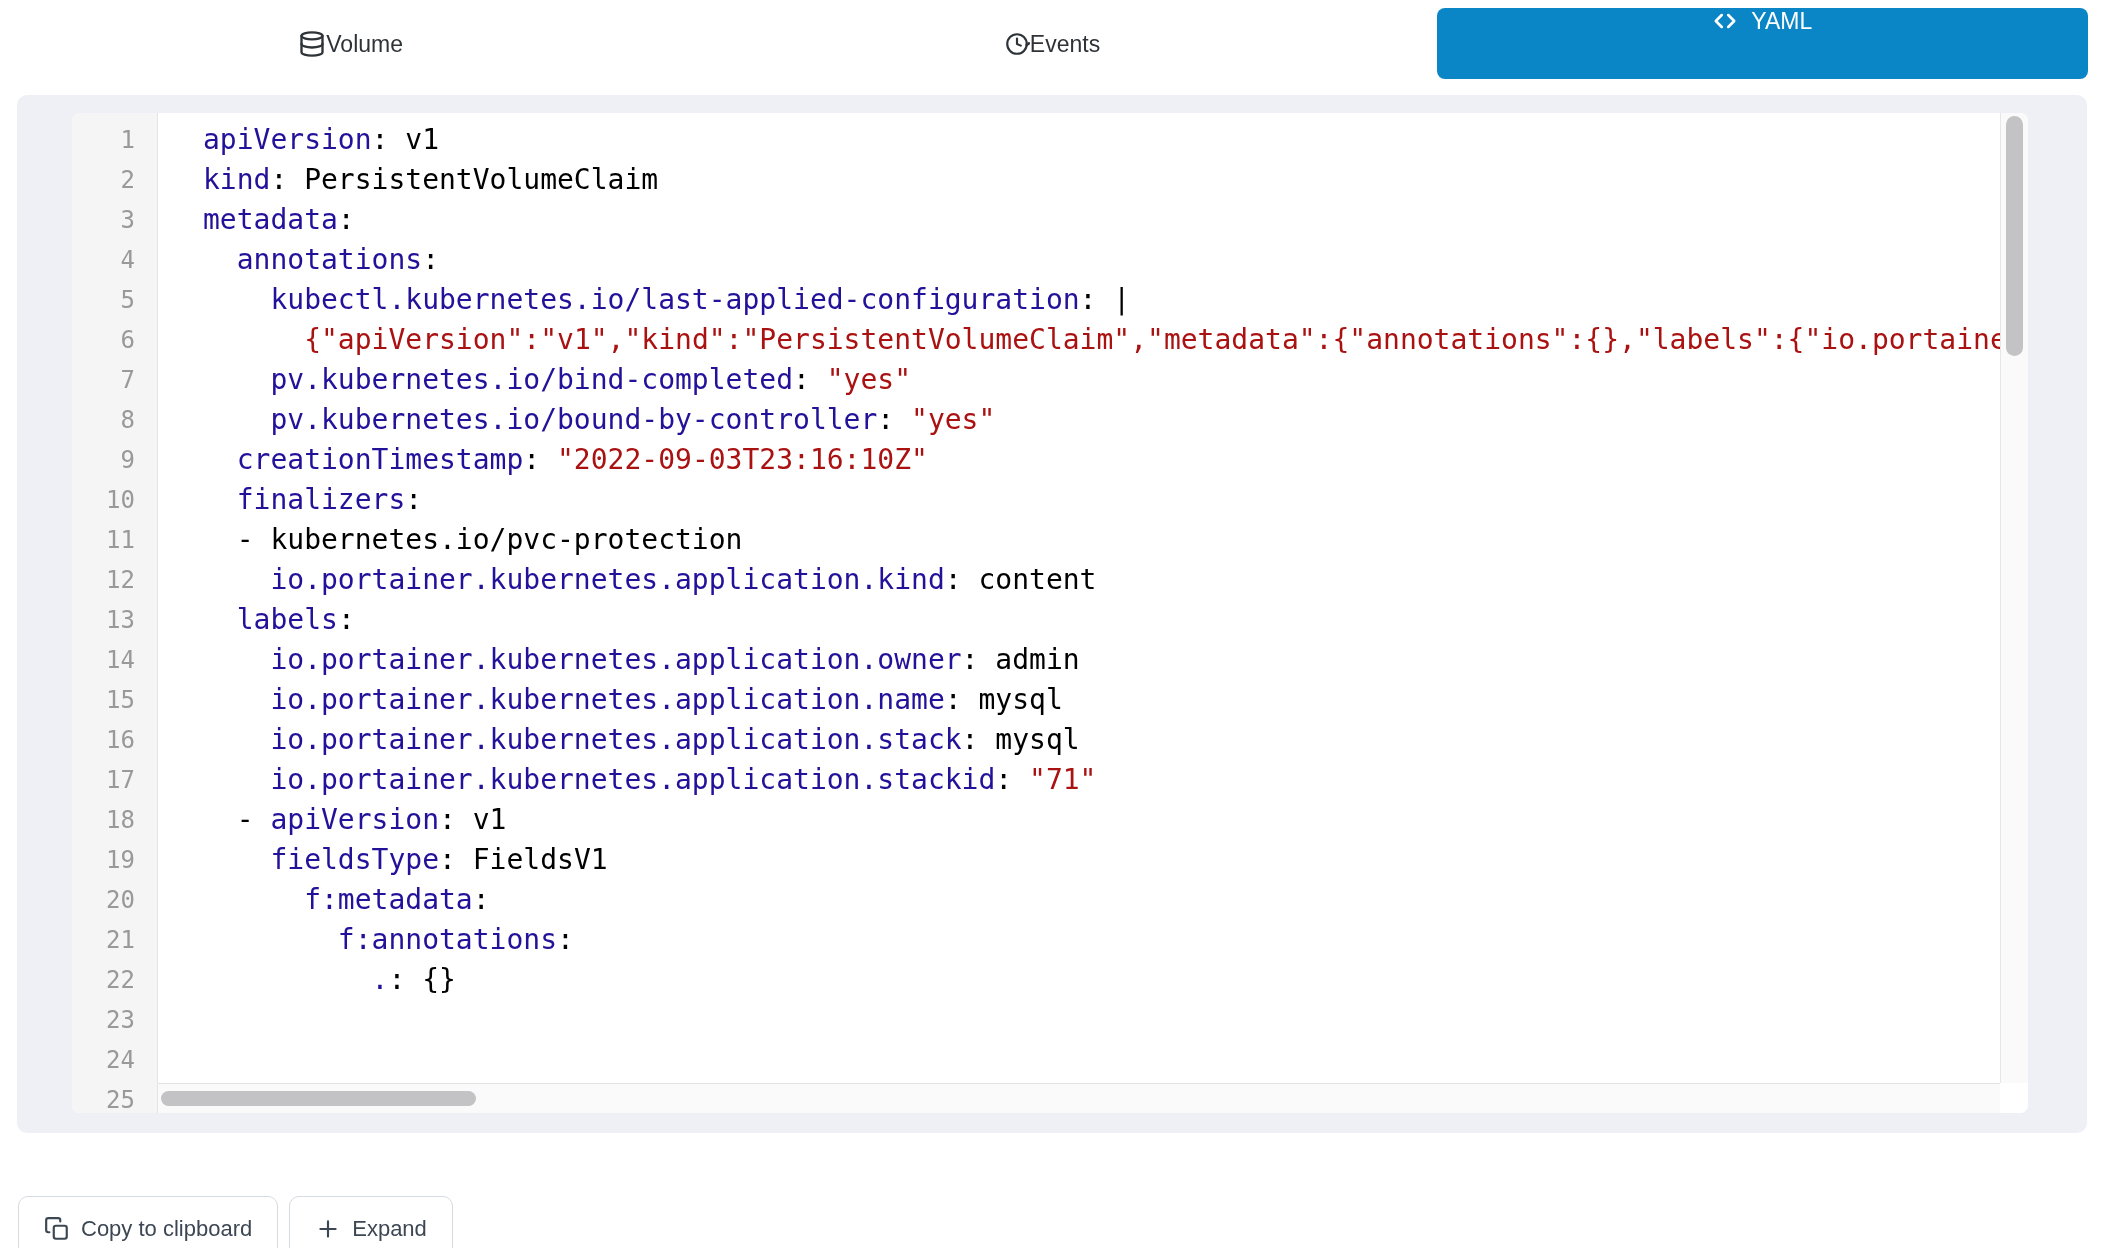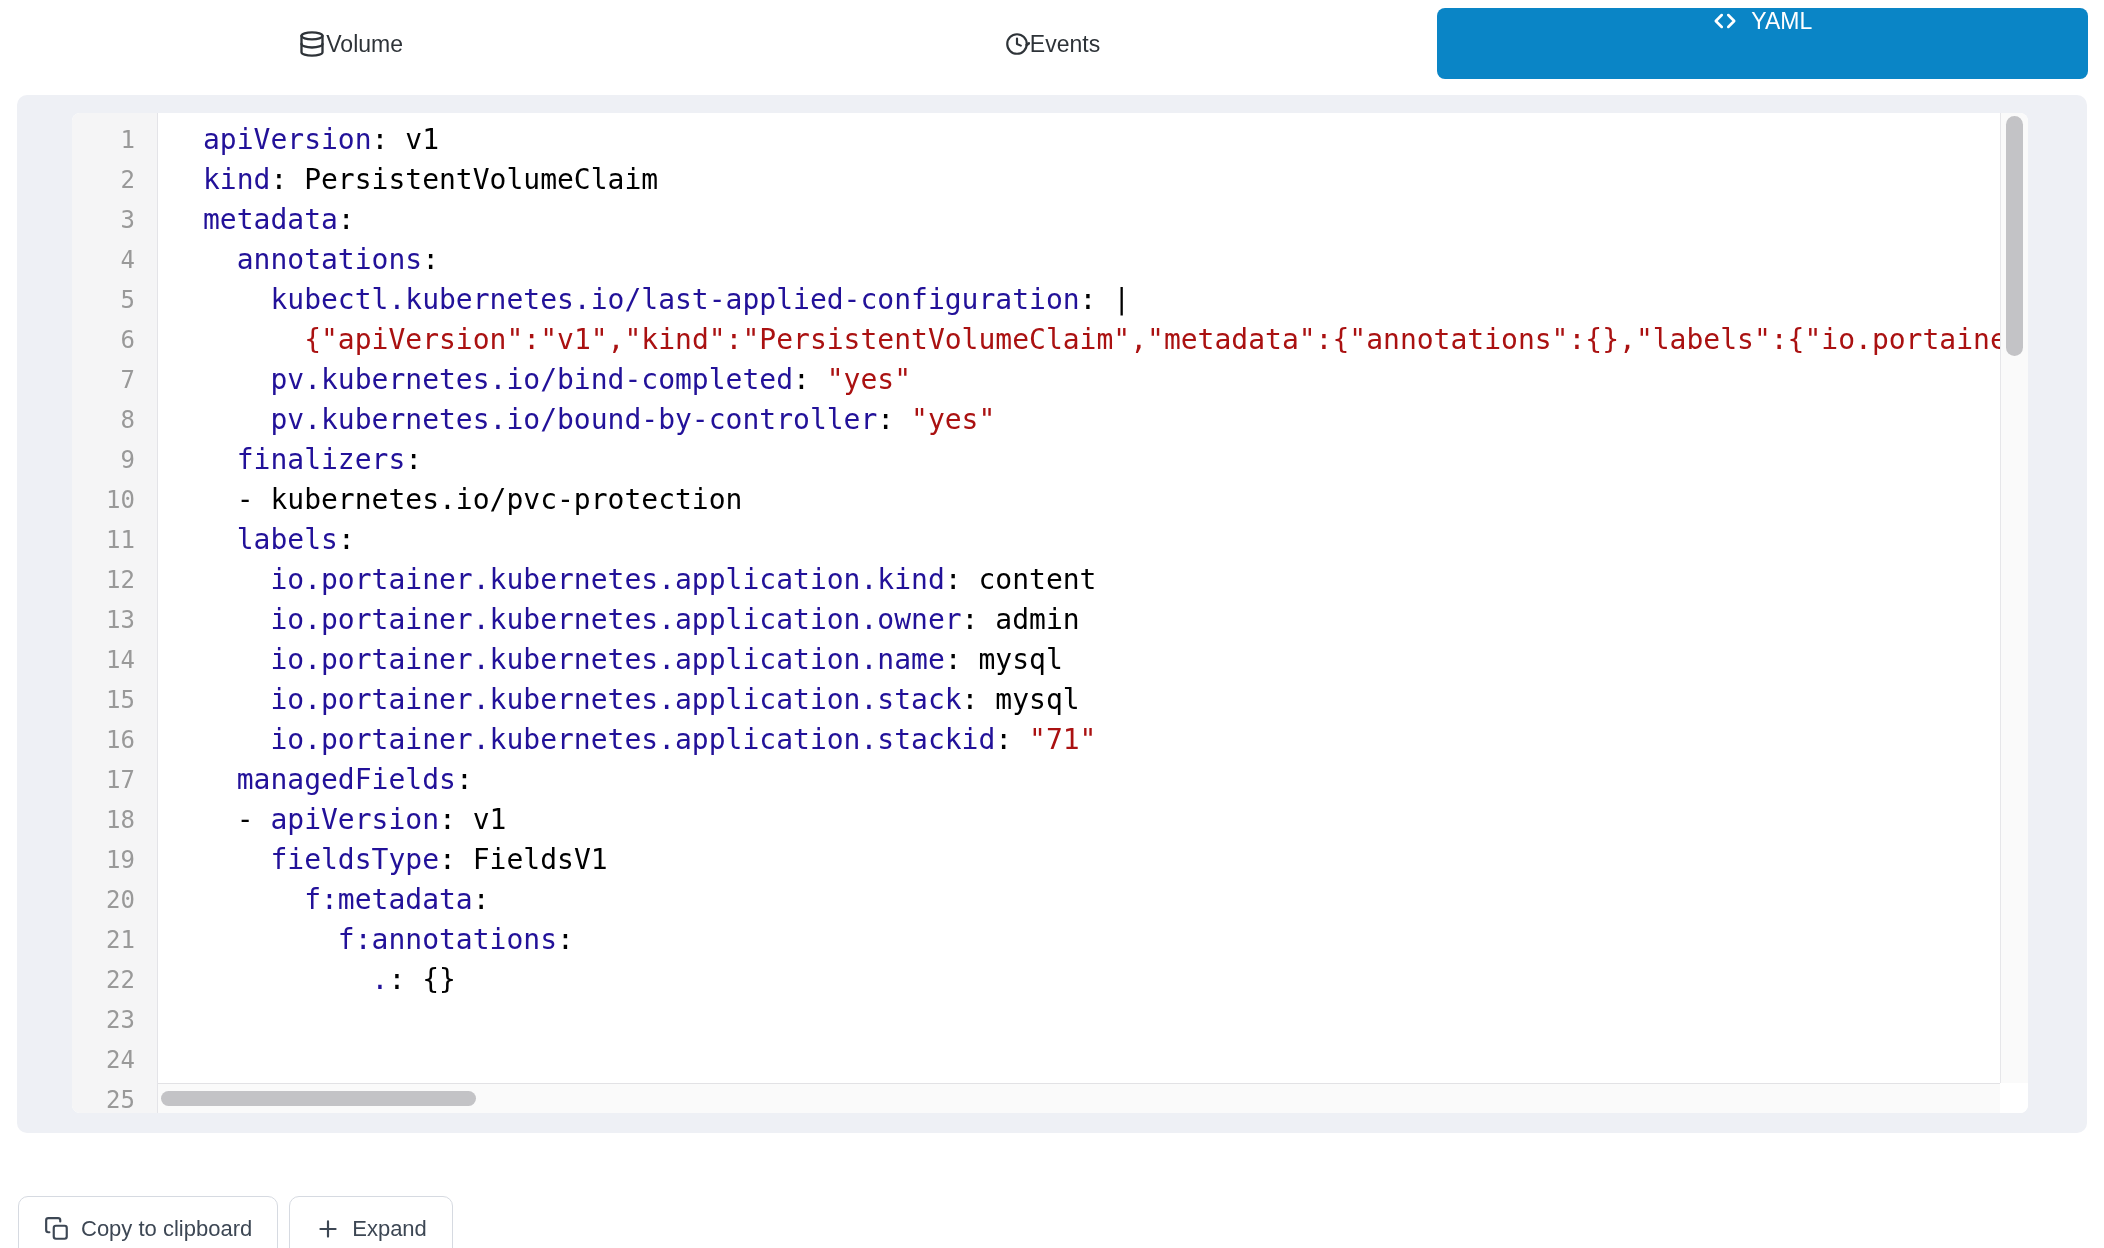--- a/index.html
+++ b/index.html
@@ -120,29 +120,29 @@
       </div>
     <div class="codewrap">
         <div class="cline"><span class="tk-key">apiVersion</span><span class="tk-plain">: v1</span></div>
         <div class="cline"><span class="tk-key">kind</span><span class="tk-plain">: PersistentVolumeClaim</span></div>
         <div class="cline"><span class="tk-key">metadata</span><span class="tk-plain">:</span></div>
         <div class="cline"><span class="tk-plain">  </span><span class="tk-key">annotations</span><span class="tk-plain">:</span></div>
         <div class="cline"><span class="tk-plain">    </span><span class="tk-key">kubectl.kubernetes.io/last-applied-configuration</span><span class="tk-plain">: |</span></div>
         <div class="cline"><span class="tk-plain">      </span><span class="tk-str">{"apiVersion":"v1","kind":"PersistentVolumeClaim","metadata":{"annotations":{},"labels":{"io.portaine</span></div>
         <div class="cline"><span class="tk-plain">    </span><span class="tk-key">pv.kubernetes.io/bind-completed</span><span class="tk-plain">: </span><span class="tk-str">"yes"</span></div>
         <div class="cline"><span class="tk-plain">    </span><span class="tk-key">pv.kubernetes.io/bound-by-controller</span><span class="tk-plain">: </span><span class="tk-str">"yes"</span></div>
+        <div class="cline"><span class="tk-plain">  </span><span class="tk-key">creationTimestamp</span><span class="tk-plain">: </span><span class="tk-str">"2022-09-03T23:16:10Z"</span></div>
         <div class="cline"><span class="tk-plain">  </span><span class="tk-key">finalizers</span><span class="tk-plain">:</span></div>
         <div class="cline"><span class="tk-plain">  - kubernetes.io/pvc-protection</span></div>
+        <div class="cline"><span class="tk-plain">    </span><span class="tk-key">io.portainer.kubernetes.application.kind</span><span class="tk-plain">: content</span></div>
         <div class="cline"><span class="tk-plain">  </span><span class="tk-key">labels</span><span class="tk-plain">:</span></div>
-        <div class="cline"><span class="tk-plain">    </span><span class="tk-key">io.portainer.kubernetes.application.kind</span><span class="tk-plain">: content</span></div>
         <div class="cline"><span class="tk-plain">    </span><span class="tk-key">io.portainer.kubernetes.application.owner</span><span class="tk-plain">: admin</span></div>
         <div class="cline"><span class="tk-plain">    </span><span class="tk-key">io.portainer.kubernetes.application.name</span><span class="tk-plain">: mysql</span></div>
         <div class="cline"><span class="tk-plain">    </span><span class="tk-key">io.portainer.kubernetes.application.stack</span><span class="tk-plain">: mysql</span></div>
         <div class="cline"><span class="tk-plain">    </span><span class="tk-key">io.portainer.kubernetes.application.stackid</span><span class="tk-plain">: </span><span class="tk-str">"71"</span></div>
-        <div class="cline"><span class="tk-plain">  </span><span class="tk-key">managedFields</span><span class="tk-plain">:</span></div>
         <div class="cline"><span class="tk-plain">  - </span><span class="tk-key">apiVersion</span><span class="tk-plain">: v1</span></div>
         <div class="cline"><span class="tk-plain">    </span><span class="tk-key">fieldsType</span><span class="tk-plain">: FieldsV1</span></div>
         <div class="cline"><span class="tk-plain">      </span><span class="tk-key">f:metadata</span><span class="tk-plain">:</span></div>
         <div class="cline"><span class="tk-plain">        </span><span class="tk-key">f:annotations</span><span class="tk-plain">:</span></div>
         <div class="cline"><span class="tk-plain">          </span><span class="tk-key">.</span><span class="tk-plain">: {}</span></div>
         <div class="cline"></div>
       </div>
 
     <div class="vscroll">
       <div class="vthumb"></div>

